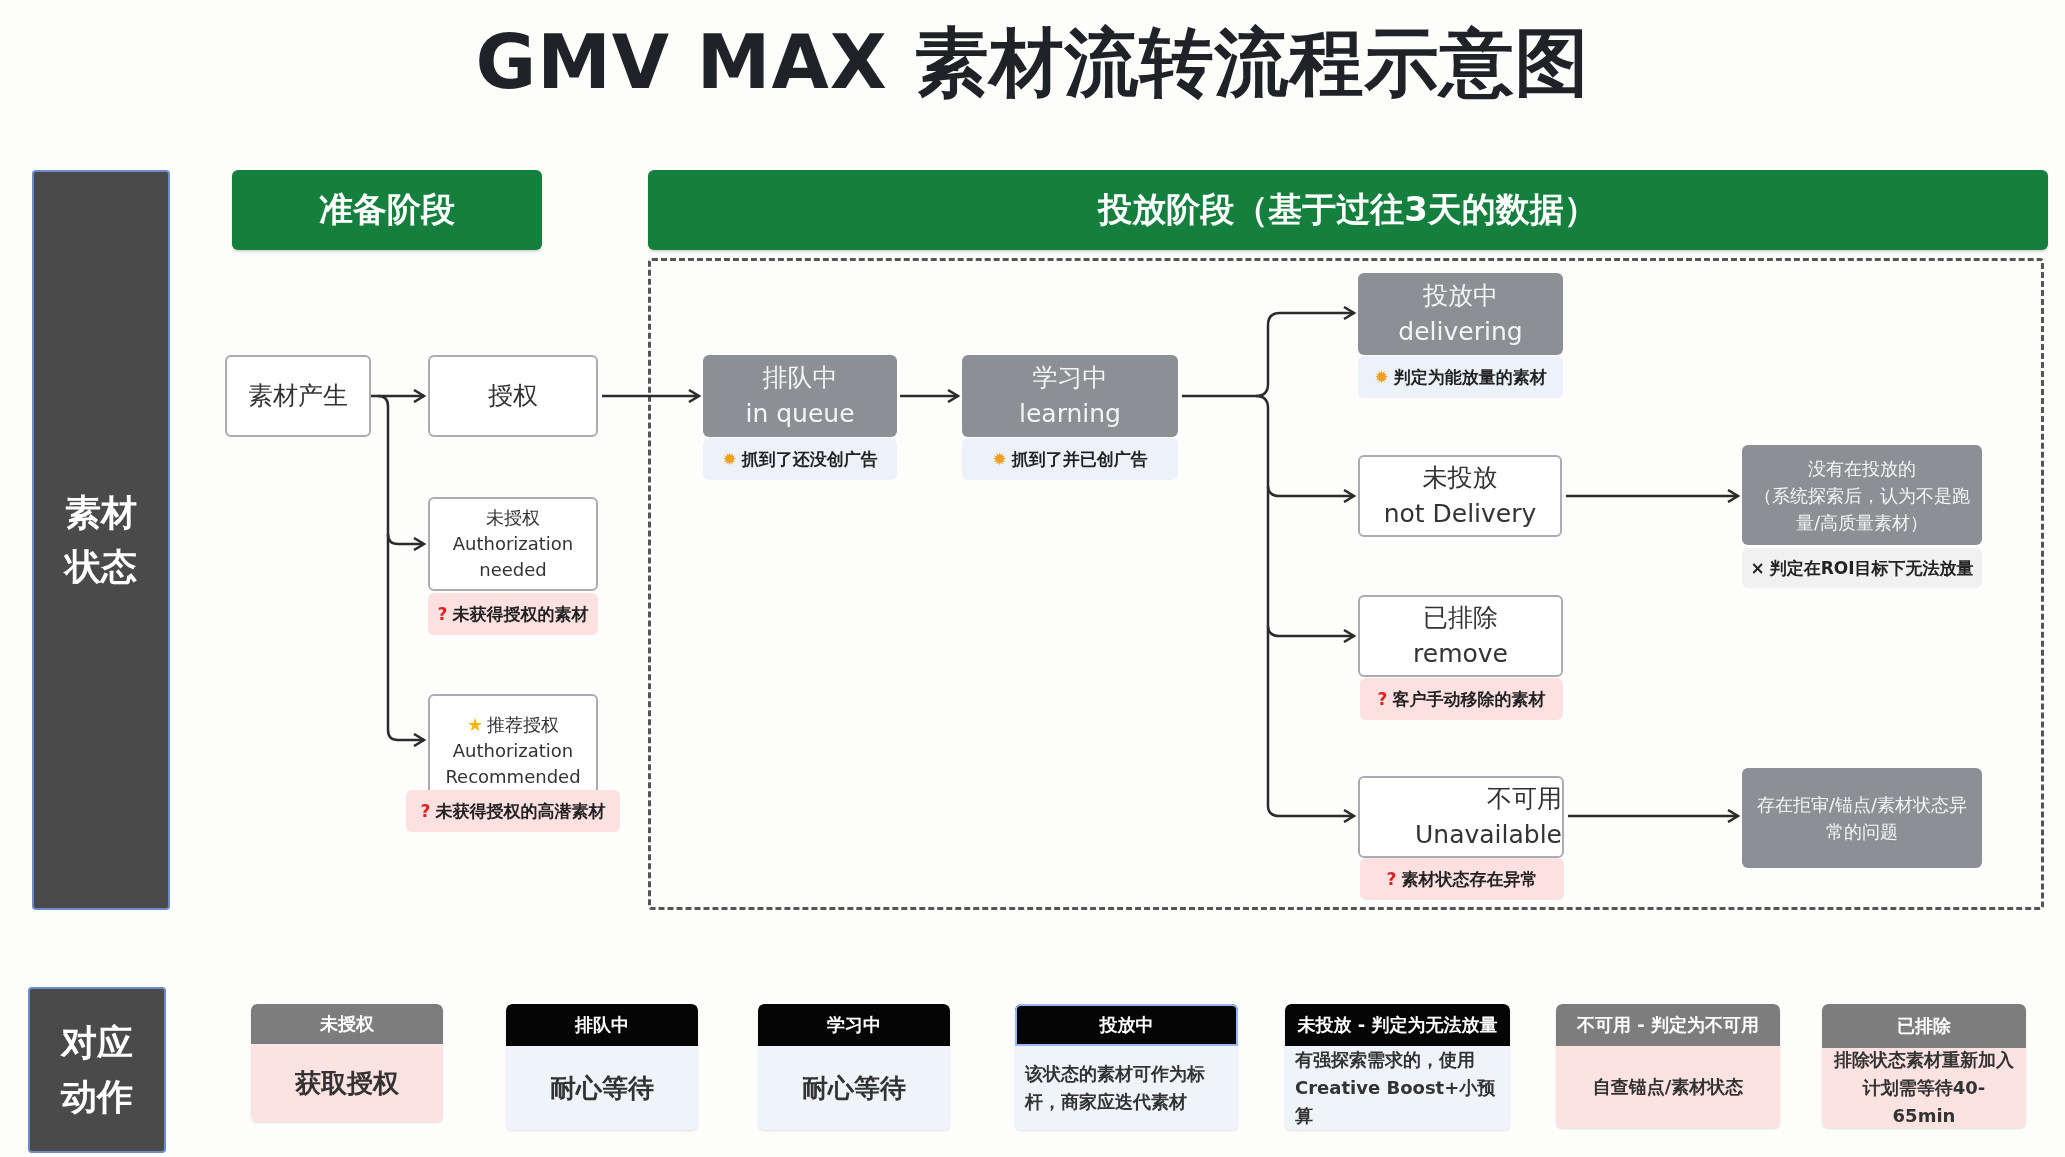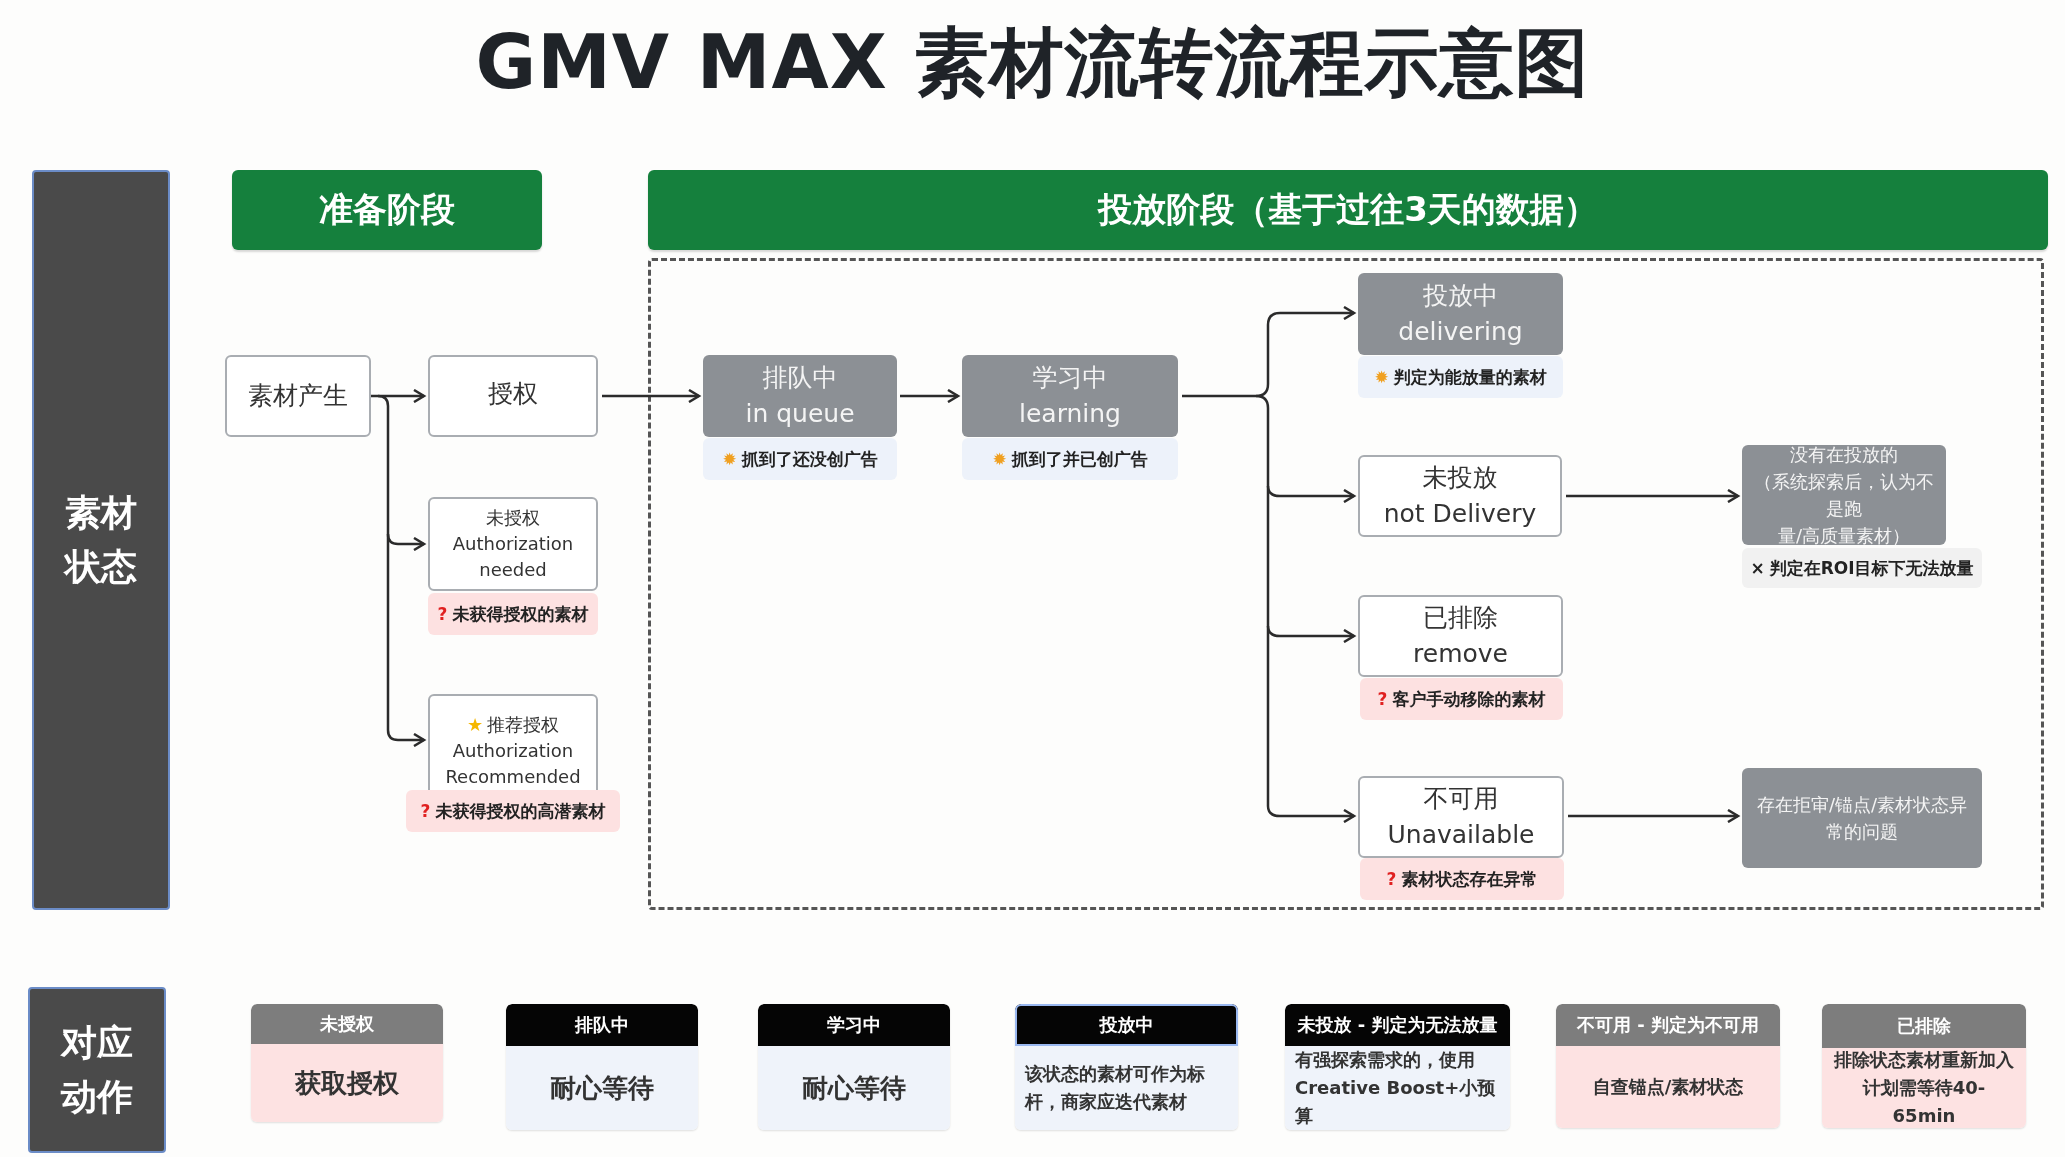--- a/index.html
+++ b/index.html
@@ -112,21 +112,21 @@
     <path d="M1268,626 L1268,806 Q1268,816 1280,816 L1354,816" marker-end="url(#arr)"></path>
 
     <path d="M1566,496 L1738,496" marker-end="url(#arr)"></path>
     <path d="M1568,816 L1738,816" marker-end="url(#arr)"></path>
   </g>
 </svg>
 
 <div class="abs box" style="left:225px;top:355px;width:146px;height:82px;">
   <span>素材产生</span>
 </div>
-<div class="abs box" style="left:428px;top:355px;width:170px;height:82px;font-family:Liberation Mono, monospace;">
+<div class="abs box" style="left:428px;top:355px;width:170px;height:82px;">
   <span>授权</span>
 </div>
 
 <div class="abs box small" style="left:428px;top:497px;width:170px;height:94px;">
   <span>未授权</span>
   <span>Authorization</span>
   <span>needed</span>
 </div>
 <div class="abs note pink" style="left:428px;top:593px;width:170px;height:42px;">
   <span class="q">?</span>
@@ -177,30 +177,30 @@
 
 <div class="abs box" style="left:1358px;top:595px;width:205px;height:82px;">
   <span>已排除</span>
   <span>remove</span>
 </div>
 <div class="abs note pink" style="left:1360px;top:678px;width:203px;height:42px;">
   <span class="q">?</span>
   <span>客户手动移除的素材</span>
 </div>
 
-<div class="abs box" style="left:1358px;top:776px;width:206px;height:82px;">
+<div class="abs box" style="left:1358px;top:776px;width:206px;height:82px;align-items:flex-end;">
   <span>不可用</span>
   <span>Unavailable</span>
 </div>
 <div class="abs note pink" style="left:1360px;top:858px;width:204px;height:42px;">
   <span class="q">?</span>
   <span>素材状态存在异常</span>
 </div>
 
-<div class="abs gbox small" style="left:1742px;top:445px;width:204px;height:100px;">
+<div class="abs gbox small" style="left:1742px;top:445px;width:240px;height:100px;">
   <span>没有在投放的</span>
   <span>（系统探索后，认为不是跑</span>
   <span>量/高质量素材）</span>
 </div>
 <div class="abs note grey" style="left:1742px;top:548px;width:240px;height:40px;">
   <span class="x">×</span>
   <span>判定在ROI目标下无法放量</span>
 </div>
 
 <div class="abs gbox small" style="left:1742px;top:768px;width:240px;height:100px;">

